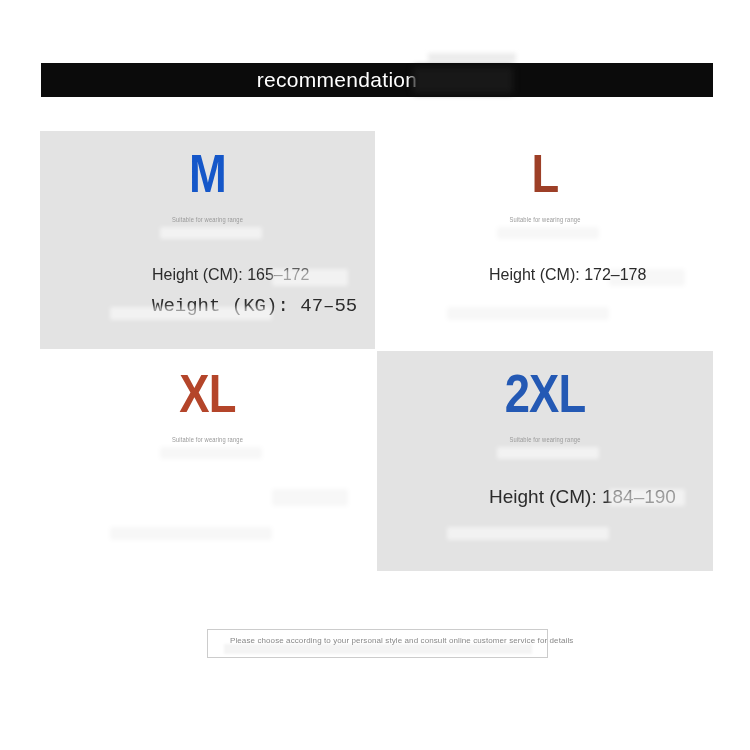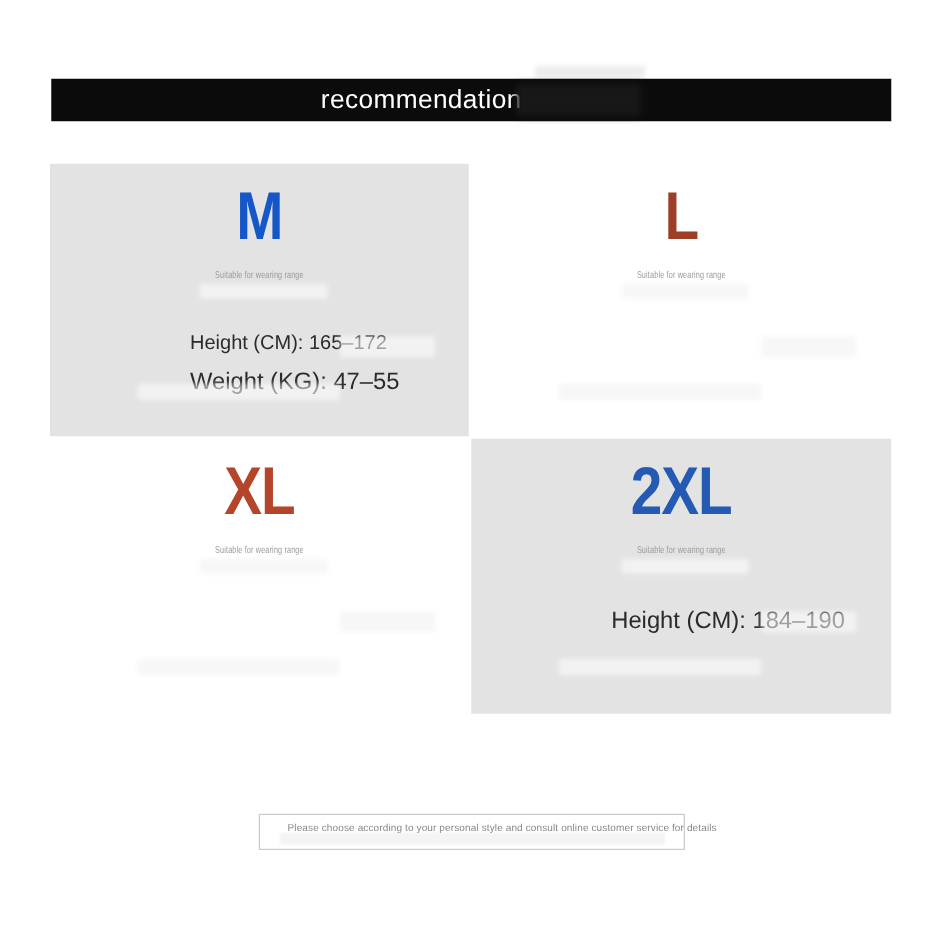--- a/index.html
+++ b/index.html
@@ -39,35 +39,35 @@
     position:absolute;left:0;right:0;top:15px;text-align:center;
     font-size:54px;font-weight:700;line-height:1;
     transform:scaleX(.84);letter-spacing:-1px;white-space:nowrap;
   }
   .subtitle{
     position:absolute;left:0;right:0;top:84px;text-align:center;
     font-size:8px;letter-spacing:.2px;transform:scaleX(.72);white-space:nowrap;
   }
   .lines{position:absolute;left:72px;top:134px;color:#2b2b2b;margin-left:40px;}
   .hline{font-size:16px;line-height:1.3;margin-bottom:8px;white-space:nowrap;}
-  .wline{font-size:16px;line-height:1.3;white-space:nowrap;}
+  .wline{font-size:16px;line-height:1.3;white-space:nowrap;font-family:Liberation Mono, monospace;}
   .panel-m .wline{font-size:19px;}
   .panel-2xl .hline{font-size:19px;margin-bottom:6px;}
 
   
   .smudge{position:absolute;filter:blur(2px);border-radius:2px;}
   .panel.gray .smudge{background:rgba(255,255,255,.55);}
   .panel.white .smudge{background:rgba(0,0,0,.032);}
   .sm-sub{left:120px;top:96px;width:102px;height:12px;}
   .sm-h{left:232px;top:138px;width:76px;height:17px;}
   .sm-w{left:70px;top:176px;width:162px;height:13px;}
 
   
   .note{
-    position:absolute;left:207px;top:651px;width:341px;height:29px;
+    position:absolute;left:207px;top:629px;width:341px;height:29px;
     border:1px solid #cccccc;box-sizing:border-box;background:#ffffff;
   }
   .note-text{
     position:absolute;left:22px;top:6px;font-size:8px;letter-spacing:.1px;
     white-space:nowrap;
   }
   .note-smudge{
     position:absolute;left:16px;bottom:3px;width:308px;height:10px;
     background:rgba(0,0,0,.045);filter:blur(1px);
   }
@@ -96,20 +96,21 @@
       </div>
       <div class="smudge sm-h"></div>
       <div class="smudge sm-w"></div>
     </section>
 
     <section class="panel panel-l white" style="background-color: rgb(255, 255, 255);">
       <div class="size-label" style="color: rgb(157, 63, 39);">L</div>
       <div class="subtitle" style="color: rgb(153, 153, 153);">Suitable for wearing range</div>
       <div class="smudge sm-sub"></div>
       <div class="lines">
+        <div class="hline">Height (CM): 172–178</div>
       </div>
       <div class="smudge sm-h"></div>
       <div class="smudge sm-w"></div>
     </section>
 
     <section class="panel panel-xl white" style="background-color: rgb(255, 255, 255);">
       <div class="size-label" style="color: rgb(180, 69, 42);">XL</div>
       <div class="subtitle" style="color: rgb(153, 153, 153);">Suitable for wearing range</div>
       <div class="smudge sm-sub"></div>
       <div class="lines">

